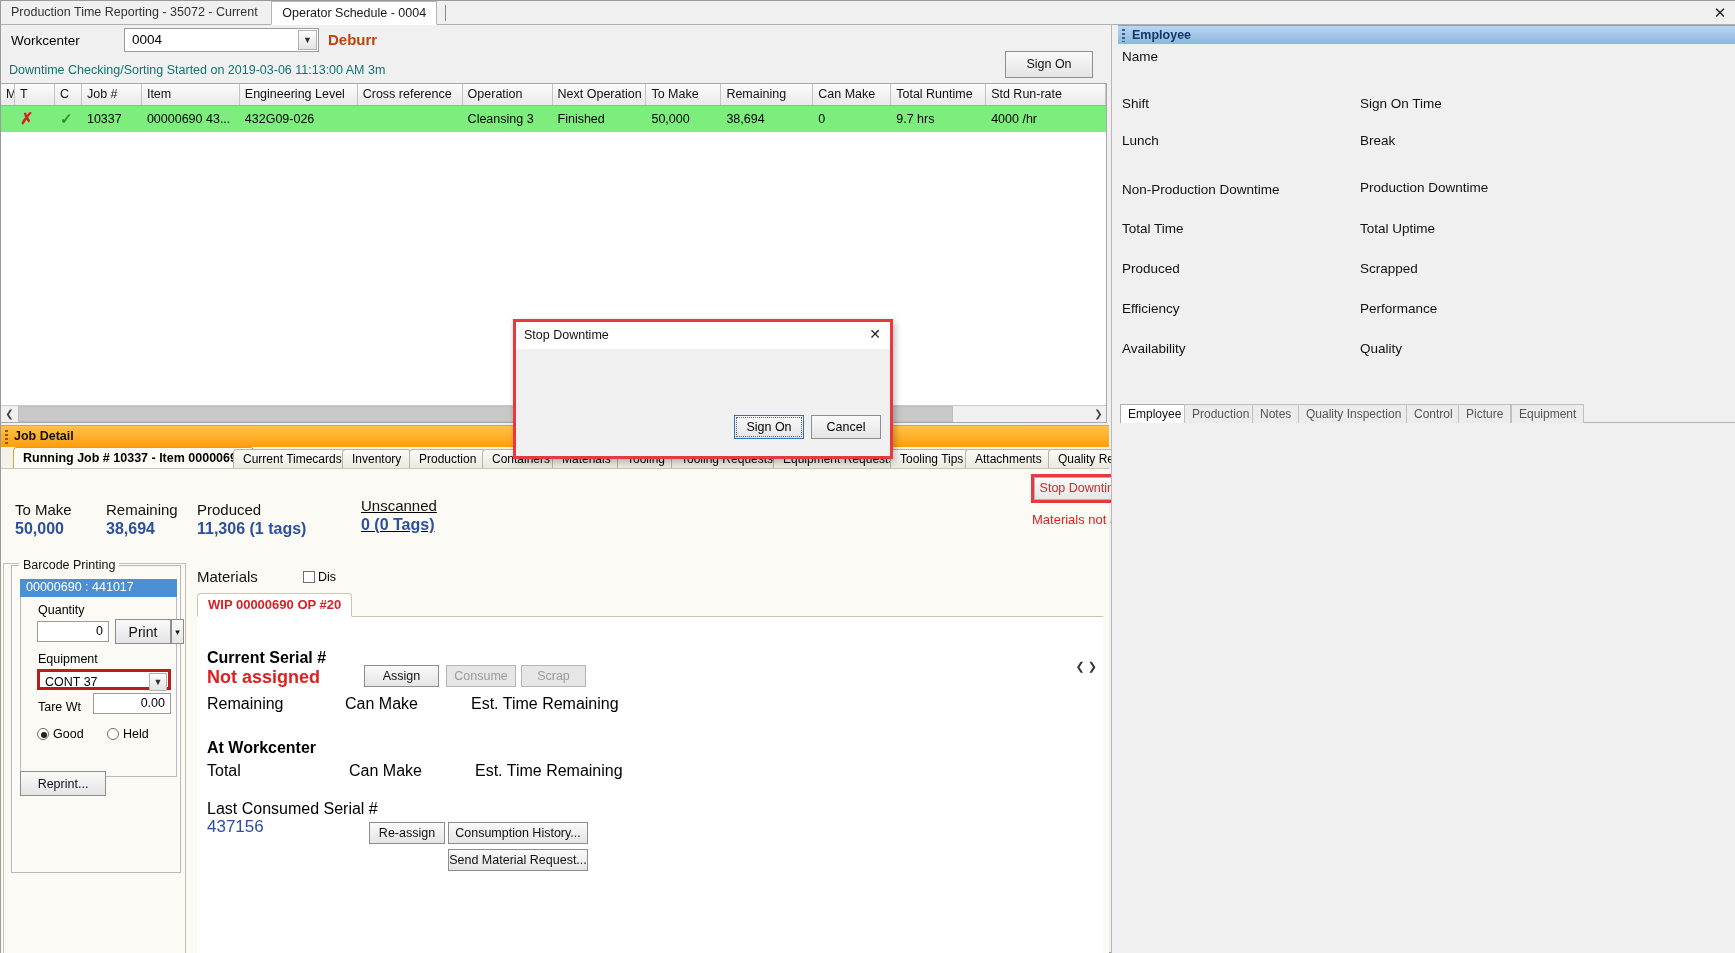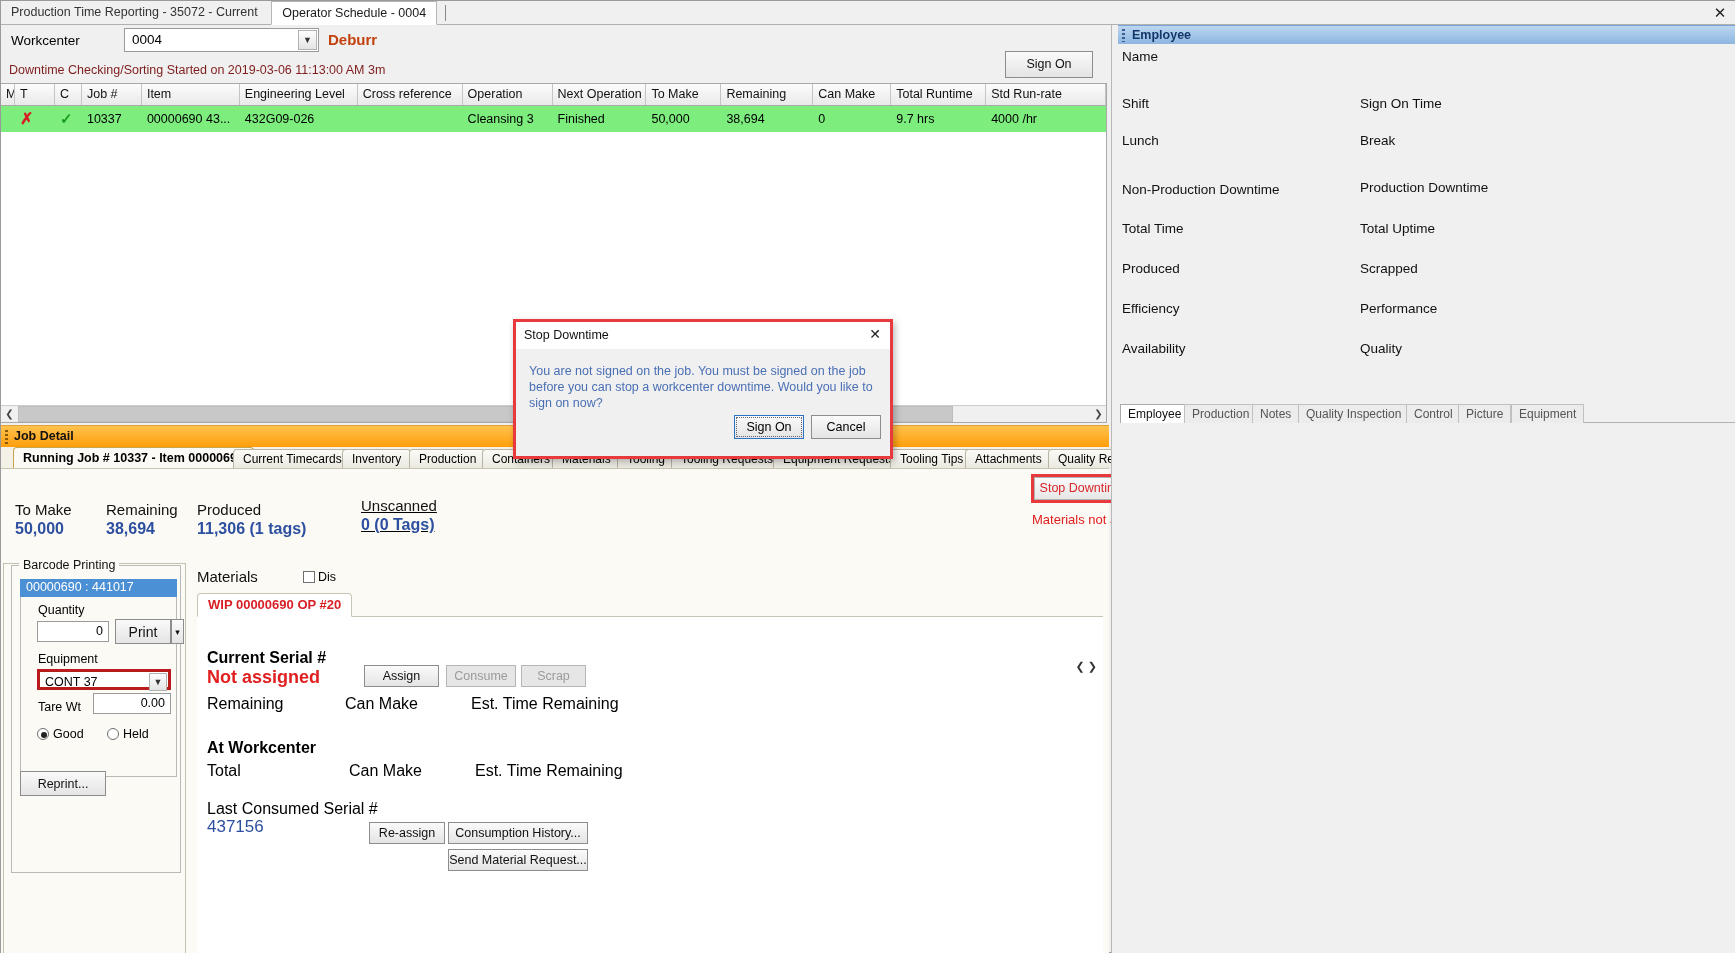--- a/index.html
+++ b/index.html
@@ -86,21 +86,21 @@
   .signon-top {
     position: absolute; left: 1004px; top: 26px;
     width: 88px; height: 27px;
     background: linear-gradient(#fafafa,#e6e6e6);
     border: 1px solid #8d8d8d;
     font-size: 13px; text-align: center; line-height: 25px;
     cursor: pointer;
   }
   .downtime-msg {
     position: absolute; left: 8px; top: 38px;
-    font-size: 12.5px; color: #7f1d1d;
+    font-size: 12.5px; color: #0f766e;
   }
 
   
   .grid {
     position: absolute; left: 0; top: 58px;
     width: 1106px; height: 340px;
     background: #fff;
     border: 1px solid #a8a8a8;
     border-left: none;
     overflow: hidden;
@@ -644,20 +644,17 @@
       <div class="emp-tab" style="left:338px;">Picture</div>
       <div class="emp-tab" style="left:391px;">Equipment</div>
     </div>
   </div>
 
   <div class="modal">
     <div class="titlebar">
       <span class="mtitle">Stop Downtime</span>
       <span class="mclose">✕</span>
     </div>
-    <div class="mbody">
-      <div class="mtext">You are not signed on the job. You must be signed on the job before you can stop a workcenter downtime. Would you like to sign on now?</div>
-    </div>
     <div class="mbtn primary">Sign On</div>
     <div class="mbtn cancel">Cancel</div>
   </div>
 
 </div>
 
 </body></html>

